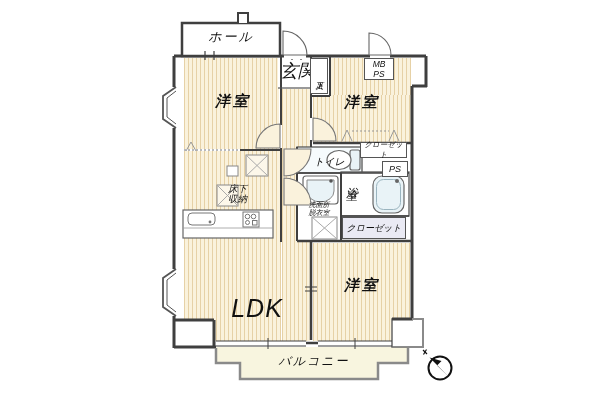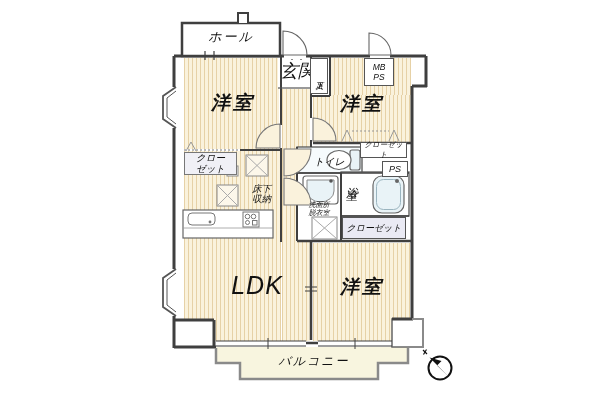--- a/index.html
+++ b/index.html
@@ -8,22 +8,22 @@
   #plan *{box-sizing:border-box;}
   .floor{position:absolute;z-index:1;
      background:repeating-linear-gradient(90deg,#e6d1a6 0,#e6d1a6 1px,#faf2dc 1px,#faf2dc 4px);}
   .balc{position:absolute;z-index:1;background:#f8f5df;}
   svg.draw{position:absolute;left:0;top:0;z-index:2;}
   .lbl{position:absolute;z-index:3;white-space:nowrap;color:#111;line-height:1.1;}
   .ctr{text-align:center;}
   .box{position:absolute;z-index:3;border:1px solid #555;background:#fff;
        display:flex;align-items:center;justify-content:center;text-align:center;}
   .vert{writing-mode:vertical-rl;text-orientation:upright;}
-  .room{font-size:19px;font-weight:bold;letter-spacing:3px;}
-  .ldk{font-size:25px;letter-spacing:1px;font-weight:normal;}
+  .room{font-size:15px;font-weight:bold;letter-spacing:3px;}
+  .ldk{font-size:25px;letter-spacing:1px;font-weight:normal;margin-top:23px;}
 </style>
 </head>
 <body>
 
 <div id="plan">
 
   <div class="floor" style="left:184px;top:58px;width:95px;height:91px;"></div>
   <div class="floor" style="left:330px;top:58px;width:81px;height:37px;"></div>
   <div class="floor" style="left:313px;top:95px;width:98px;height:48px;"></div>
   <div class="floor" style="left:282px;top:89px;width:28px;height:58px;"></div>
@@ -161,32 +161,28 @@
     <g>
       <circle cx="440" cy="368" r="11.5" fill="#fff" stroke="#111" stroke-width="2"></circle>
       <path d="M448.5,376.5 L429.5,357.5 L441.5,361 L437,365.5 Z" fill="#111"></path>
       <path d="M427,354 L423,350 M426.5,349.5 L423.5,354.5" stroke="#111" stroke-width="1.2"></path>
     </g>
   </svg>
 
   <div class="lbl ctr" style="left:182px;top:30px;width:98px;font-size:13px;letter-spacing:2px;">ホール</div>
   <div class="lbl" style="left:280px;top:62px;font-size:18px;">玄関</div>
   <div class="box vert" style="left:310px;top:58px;width:18px;height:36px;font-size:7.5px;letter-spacing:0;">下足入</div>
-  <div class="box" style="left:364px;top:58px;width:30px;height:28px;font-size:8.5px;line-height:1.2;">
+  <div class="box" style="left:364px;top:58px;width:30px;height:22px;font-size:8.5px;line-height:1.2;">
     <div><span>MB</span><br>
          <span>PS</span></div>
   </div>
   <div class="lbl ctr room" style="left:186px;top:93px;width:94px;">洋室</div>
   <div class="lbl ctr room" style="left:316px;top:94px;width:92px;">洋室</div>
   <div class="lbl ctr room" style="left:316px;top:277px;width:92px;">洋室</div>
-  <div class="box" style="left:184px;top:152px;width:53px;height:23px;font-size:9.5px;line-height:1.1;background:#f0f0f6;border-color:#777;">
-    <div><span>クロー</span><br>
-         <span>ゼット</span></div>
-  </div>
-  <div class="lbl" style="left:252px;top:184px;font-size:9.5px;line-height:1.1;">
+  <div class="lbl" style="left:228px;top:184px;font-size:9.5px;line-height:1.1;">
     <span>床下</span><br>
     <span>収納</span>
   </div>
   <div class="lbl" style="left:300px;top:156px;font-size:10px;margin-left:14px;">トイレ</div>
   <div class="box" style="left:360px;top:142px;width:47px;height:16px;font-size:7.5px;">クローゼット</div>
   <div class="box" style="left:382px;top:161px;width:26px;height:16px;font-size:9px;">PS</div>
   <div class="lbl vert" style="left:345px;top:178px;font-size:11.5px;letter-spacing:2px;">浴室</div>
   <div class="lbl ctr" style="left:297px;top:201px;width:44px;font-size:7px;line-height:1.15;">
     <span>洗面所</span><br>
     <span>脱衣室</span>

